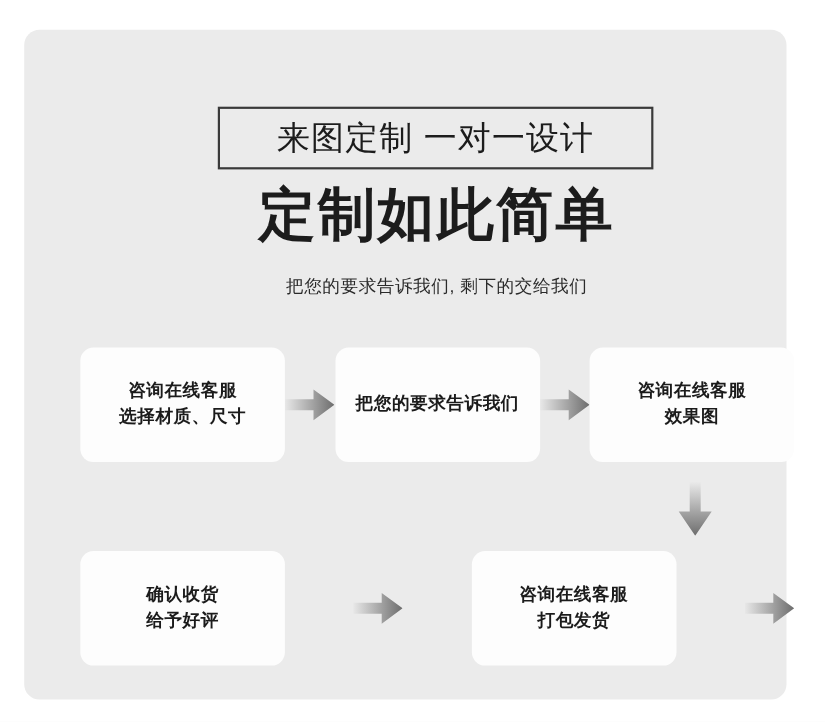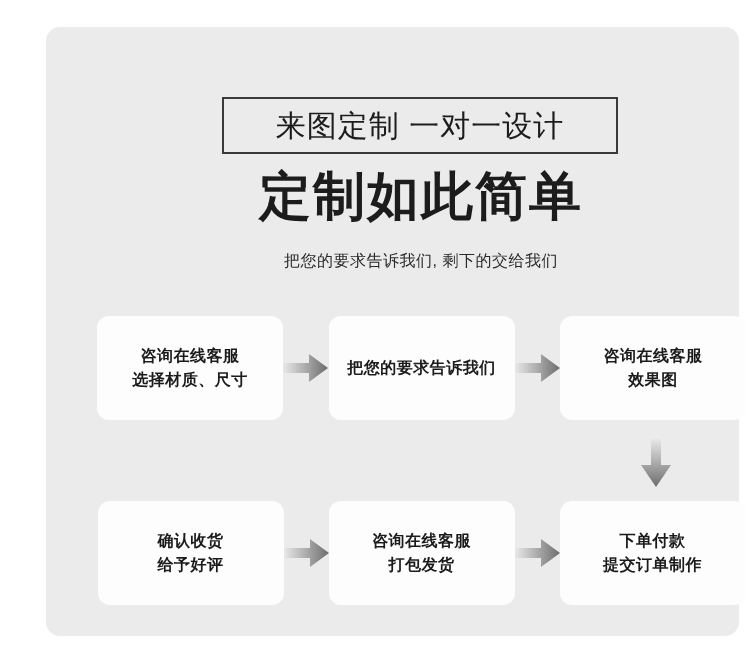--- a/index.html
+++ b/index.html
@@ -17,21 +17,21 @@
   .page {
     position: relative;
     width: 750px;
     height: 656px;
     background: #ffffff;
   }
 
   
   .panel {
     position: absolute;
-    left: 46px;
+    left: 22px;
     top: 27px;
     width: 693px;
     height: 609px;
     background: #ebebeb;
     border-radius: 14px;
   }
 
   
   .header-box {
     position: absolute;
@@ -84,21 +84,21 @@
     position: absolute;
     left: 51px;
     width: 649px;
     height: 108px;
     display: flex;
     flex-direction: row;
     align-items: center;
     justify-content: space-between;
   }
   .row-1 { top: 287px; }
-  .row-2 { top: 472px; justify-content: center; }
+  .row-2 { top: 472px; }
 
   .card {
     width: 186px;
     height: 104px;
     background: #fdfdfd;
     border-radius: 12px;
     display: flex;
     align-items: center;
     justify-content: center;
     text-align: center;
@@ -219,21 +219,17 @@
       <svg class="arrow-h" viewBox="0 0 45 30">
         <defs>
           <linearGradient id="gh4" x1="0" y1="0" x2="1" y2="0">
             <stop offset="0%" stop-color="#e8e8e8"></stop>
             <stop offset="100%" stop-color="#6d6d6d"></stop>
           </linearGradient>
         </defs>
         <path d="M0,10 L26,10 L26,1 L45,15 L26,29 L26,20 L0,20 Z" fill="url(#gh4)"></path>
       </svg>
 
-      <div class="card">
-        <span class="card-text">下单付款
-提交订单制作</span>
-      </div>
 
     </div>
 
   </div>
 </div>
 
 </body></html>

